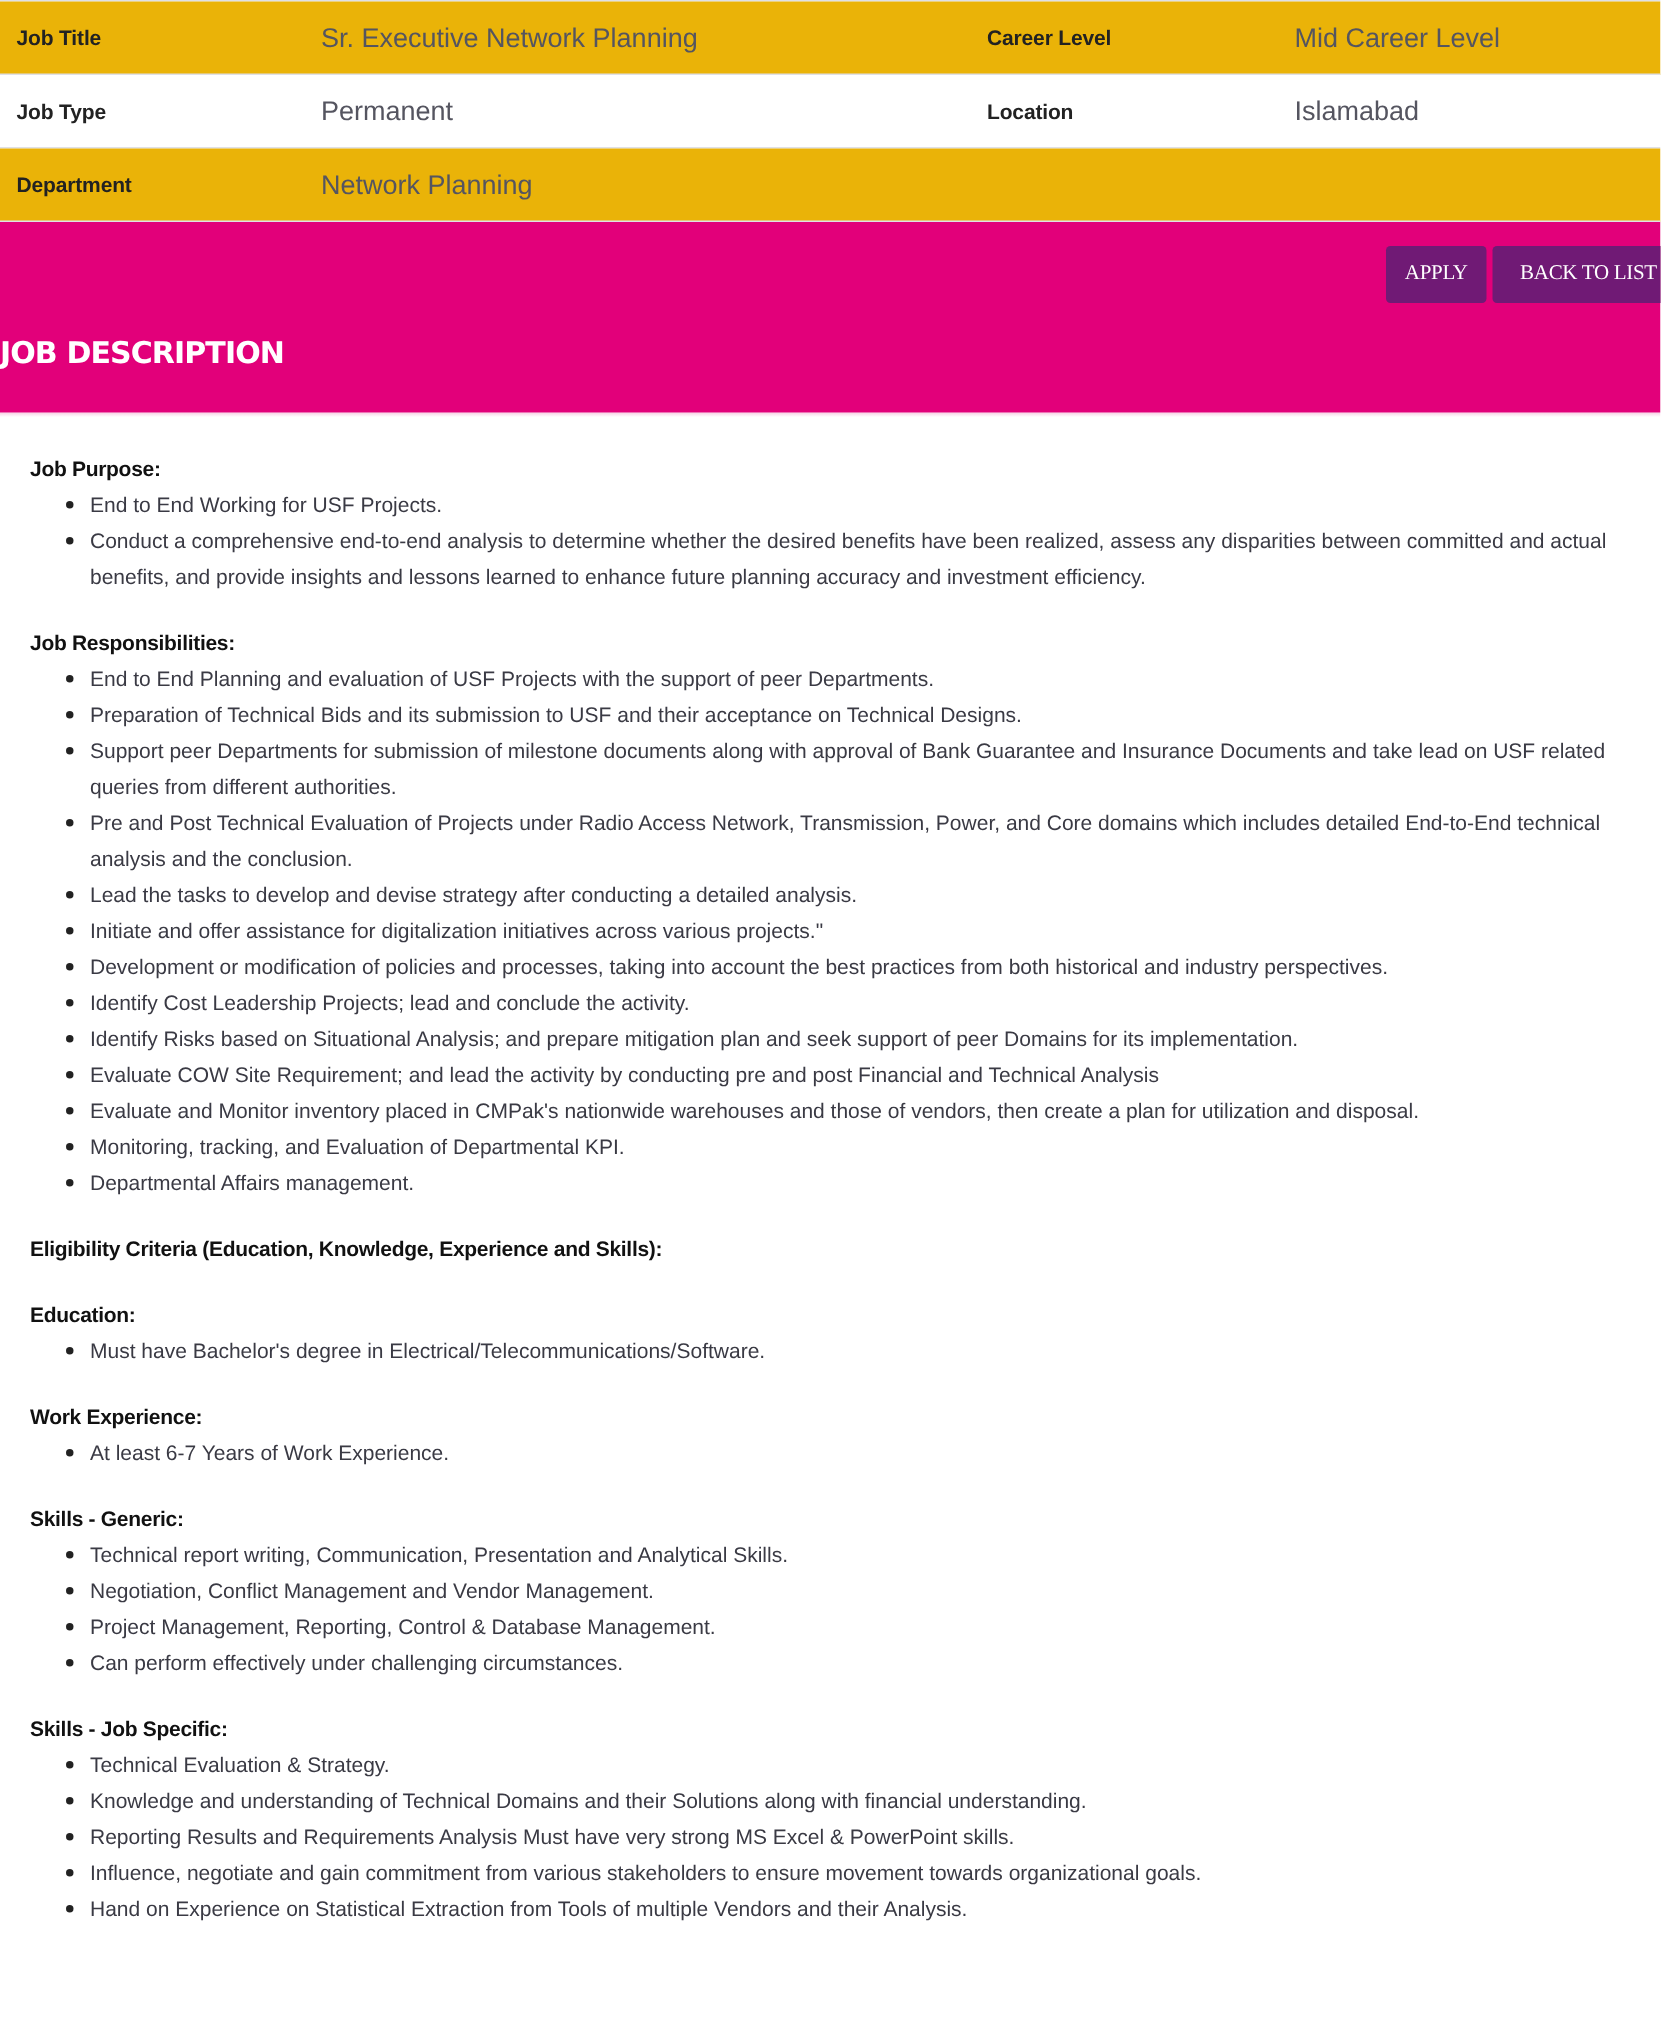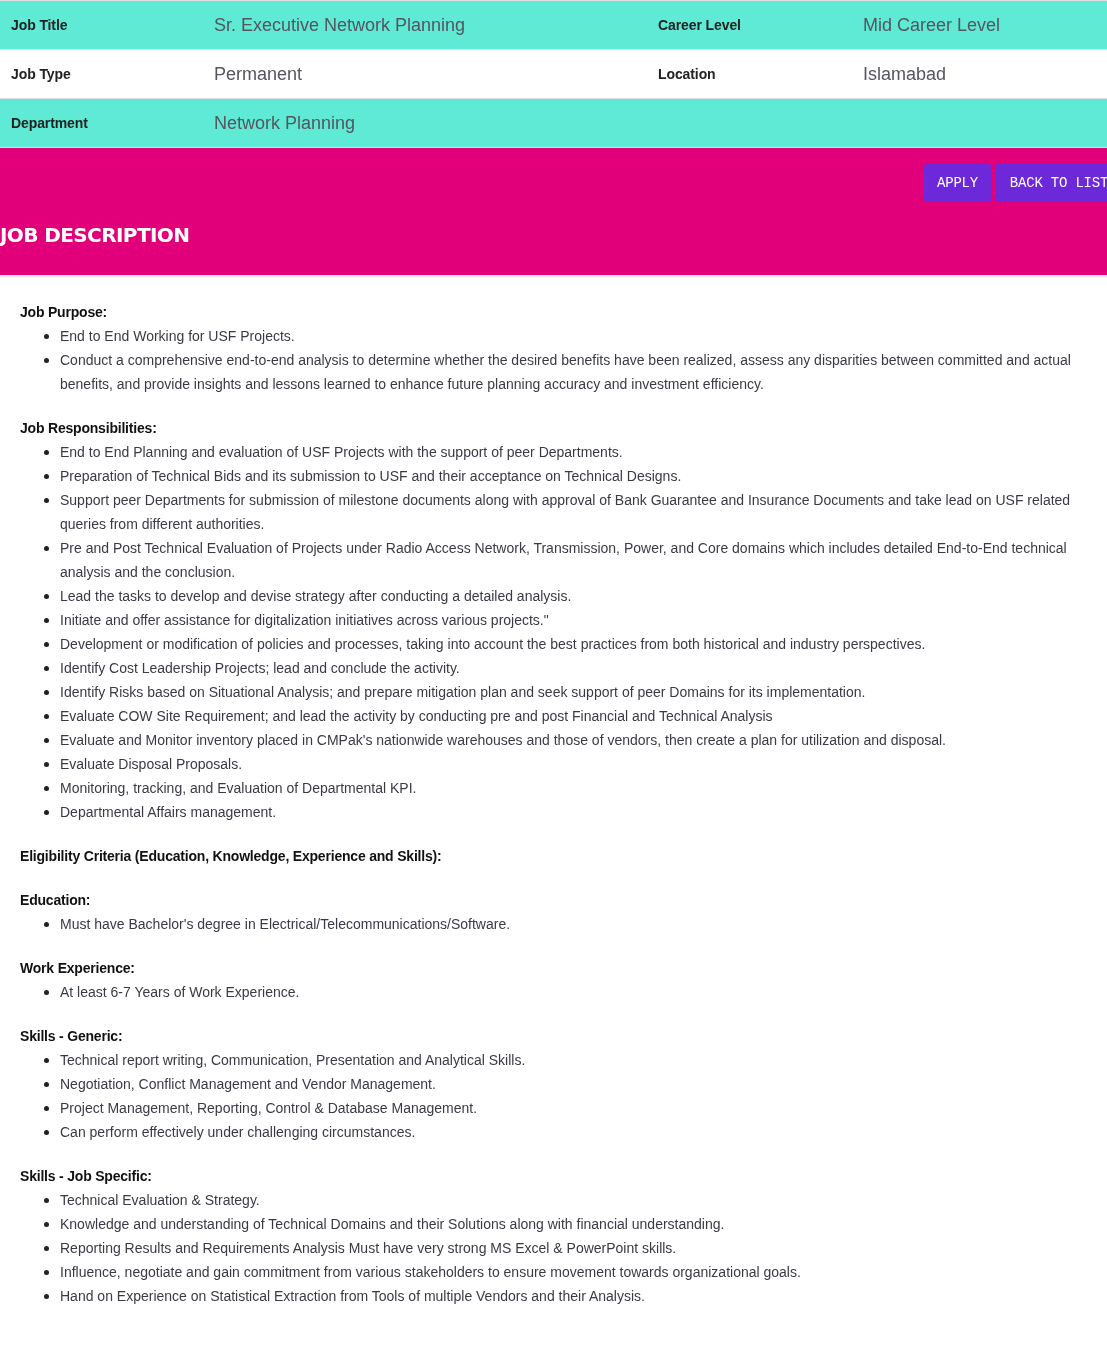--- a/index.html
+++ b/index.html
@@ -14,21 +14,21 @@
   .meta-table {
     width: 1107px;
     border-top: 1px solid #dfe0e6;
   }
   .meta-row {
     display: flex;
     height: 49px;
     align-items: center;
     border-bottom: 1px solid #dfe0e6;
   }
-  .meta-row.shaded { background: #5eead4; }
+  .meta-row.shaded { background: #eab308; }
   .meta-row.plain { background: #ffffff; }
   .meta-label {
     font-size: 14px;
     font-weight: bold;
     color: #222222;
     letter-spacing: -0.1px;
   }
   .meta-value {
     font-size: 18px;
     color: #555560;
@@ -42,25 +42,25 @@
   .banner {
     position: relative;
     width: 1107px;
     height: 127px;
     background: #e2007a;
   }
   .btn {
     position: absolute;
     top: 16px;
     height: 38px;
-    background: #6d28d9;
+    background: #701a75;
     color: #ffffff;
     border: none;
     border-radius: 3px;
-    font-family: Liberation Mono, monospace;
+    font-family: Liberation Serif, serif;
     font-size: 14px;
     text-transform: uppercase;
     line-height: 38px;
     text-align: center;
     cursor: pointer;
     letter-spacing: -0.2px;
   }
   .btn-apply { left: 924px; width: 67px; }
   .btn-back { left: 995px; width: 128px; }
   .banner-title {
@@ -164,21 +164,20 @@
       <li>Preparation of Technical Bids and its submission to USF and their acceptance on Technical Designs.</li>
       <li>Support peer Departments for submission of milestone documents along with approval of Bank Guarantee and Insurance Documents and take lead on USF related queries from different authorities.</li>
       <li>Pre and Post Technical Evaluation of Projects under Radio Access Network, Transmission, Power,  and Core domains which includes detailed End-to-End technical analysis and the conclusion.</li>
       <li>Lead the tasks to develop and devise strategy after conducting a detailed analysis.</li>
       <li>Initiate and offer assistance for digitalization initiatives across various projects."</li>
       <li>Development or modification of policies and processes, taking into account the best practices from both historical and industry perspectives.</li>
       <li>Identify Cost Leadership Projects; lead and conclude the activity.</li>
       <li>Identify Risks based on Situational Analysis; and prepare mitigation plan and seek support of peer Domains for its implementation.</li>
       <li>Evaluate COW Site Requirement; and lead the activity by conducting pre and post Financial and Technical Analysis</li>
       <li>Evaluate and Monitor inventory placed in CMPak's nationwide warehouses and those of vendors, then create a plan for utilization and disposal.</li>
-      <li>Evaluate Disposal Proposals.</li>
       <li>Monitoring, tracking, and Evaluation of Departmental KPI.</li>
       <li>Departmental Affairs management.</li>
     </ul>
   </div>
 
   <div class="section">
     <div class="section-heading">Eligibility Criteria (Education, Knowledge, Experience and Skills):</div>
   </div>
 
   <div class="section">

